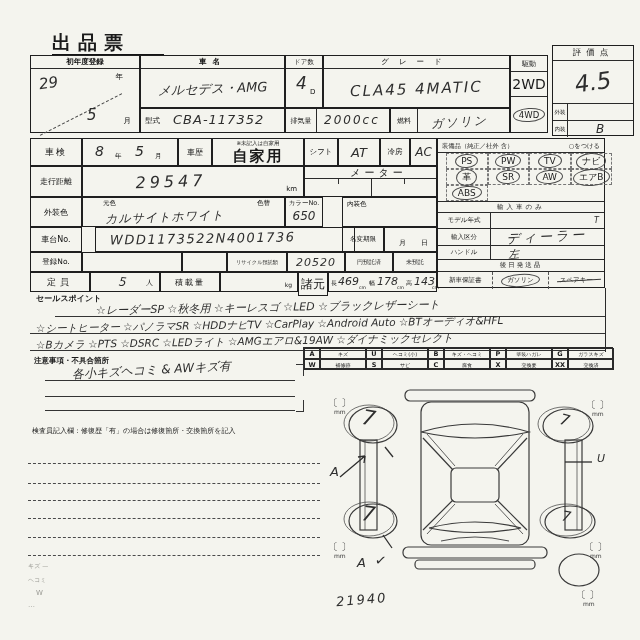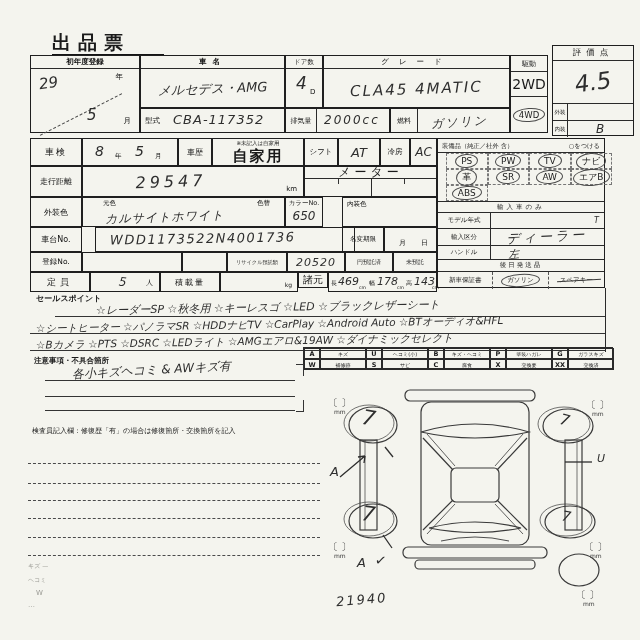--- a/index.html
+++ b/index.html
@@ -103,21 +103,21 @@
   <div class="abs bd ctr hw" style="left:338px;top:138px;width:42px;height:28px;font-size:13px;">AT</div>
   <div class="abs bd ctr lbl" style="left:380px;top:138px;width:30px;height:28px;font-size:7.5px;">冷房</div>
   <div class="abs bd ctr hw" style="left:410px;top:138px;width:27px;height:28px;font-size:12px;transform-origin:center;">AC</div>
 
   <div class="abs bd ctr lbl" style="left:30px;top:166px;width:52px;height:31px;font-size:8px;">走行距離</div>
   <div class="abs bd" style="left:82px;top:166px;width:222px;height:31px;">
     <div class="hw ctr" style="position:absolute;left:0;top:0;width:80%;height:100%;font-size:16px;letter-spacing:4px;transform:rotate(-2deg);">29547</div>
     <span class="lbl" style="position:absolute;right:6px;bottom:3px;font-size:7px;">km</span>
   </div>
   <div class="abs bd" style="left:304px;top:166px;width:133px;height:31px;">
-    <div class="ctr" style="position:absolute;left:0;top:0;width:100%;height:11px;font-size:12px;letter-spacing:4px;">メーター</div>
+    <div class="ctr" style="position:absolute;left:8px;top:0;width:100%;height:11px;font-size:10px;letter-spacing:4px;">メーター</div>
     <div style="position:absolute;left:0;top:11px;width:66px;bottom:0;border-top:1px solid #2a2a2a;border-right:1px solid #2a2a2a;">
         <i class="tick"></i>
       </div>
     <div style="position:absolute;left:66px;top:11px;right:0;bottom:0;border-top:1px solid #2a2a2a;">
         <i class="tick"></i>
       </div>
   </div>
 
   <div class="abs bd ctr lbl" style="left:30px;top:197px;width:52px;height:30px;font-size:8px;">外装色</div>
   <div class="abs bd" style="left:82px;top:197px;width:203px;height:30px;">
@@ -153,21 +153,21 @@
 
   <div class="abs bd ctr lbl" style="left:30px;top:272px;width:60px;height:20px;font-size:9px;letter-spacing:4px;">定員</div>
   <div class="abs bd" style="left:90px;top:272px;width:70px;height:20px;">
     <span class="hw" style="position:absolute;left:28px;top:2px;font-size:12px;transform:rotate(6deg);">5</span>
     <span class="lbl" style="position:absolute;right:6px;bottom:3px;font-size:7px;">人</span>
   </div>
   <div class="abs bd ctr lbl" style="left:160px;top:272px;width:60px;height:20px;font-size:8px;letter-spacing:2px;">積載量</div>
   <div class="abs bd" style="left:220px;top:272px;width:78px;height:20px;">
     <span class="lbl" style="position:absolute;right:5px;bottom:3px;font-size:6px;">kg</span>
   </div>
-  <div class="abs bd ctr lbl" style="left:298px;top:272px;width:30px;height:16px;font-size:10px;">諸元</div>
+  <div class="abs bd ctr lbl" style="left:298px;top:272px;width:30px;height:24px;font-size:12px;">諸元</div>
   <div class="abs bd" style="left:328px;top:272px;width:109px;height:20px;">
     <span class="lbl" style="position:absolute;left:2px;top:6px;font-size:6px;">長</span>
     <span class="hw" style="position:absolute;left:9px;top:2px;font-size:11px;">469</span>
     <span class="lbl" style="position:absolute;left:30px;bottom:1px;font-size:4.5px;">cm</span>
     <span class="lbl" style="position:absolute;left:40px;top:6px;font-size:6px;">幅</span>
     <span class="hw" style="position:absolute;left:48px;top:2px;font-size:11px;">178</span>
     <span class="lbl" style="position:absolute;left:68px;bottom:1px;font-size:4.5px;">cm</span>
     <span class="lbl" style="position:absolute;left:77px;top:6px;font-size:6px;">高</span>
     <span class="hw" style="position:absolute;left:85px;top:2px;font-size:11px;">143</span>
     <span class="lbl" style="position:absolute;left:103px;bottom:1px;font-size:4.5px;">cm</span>

